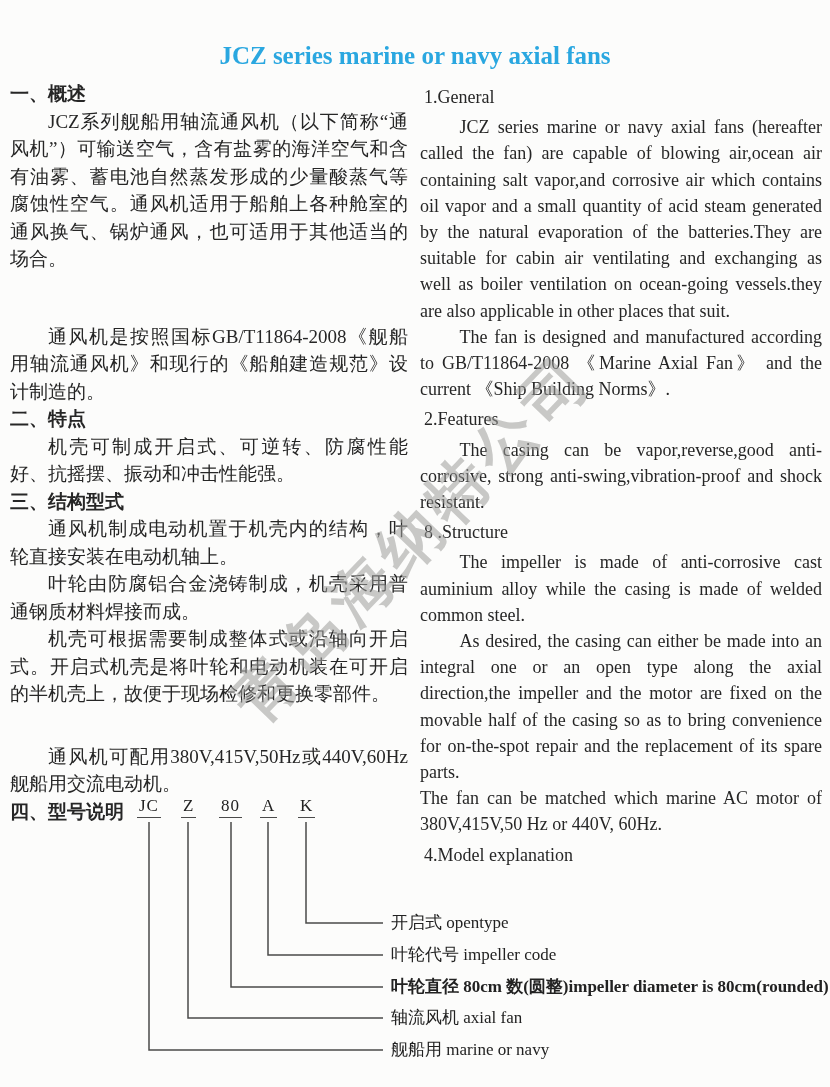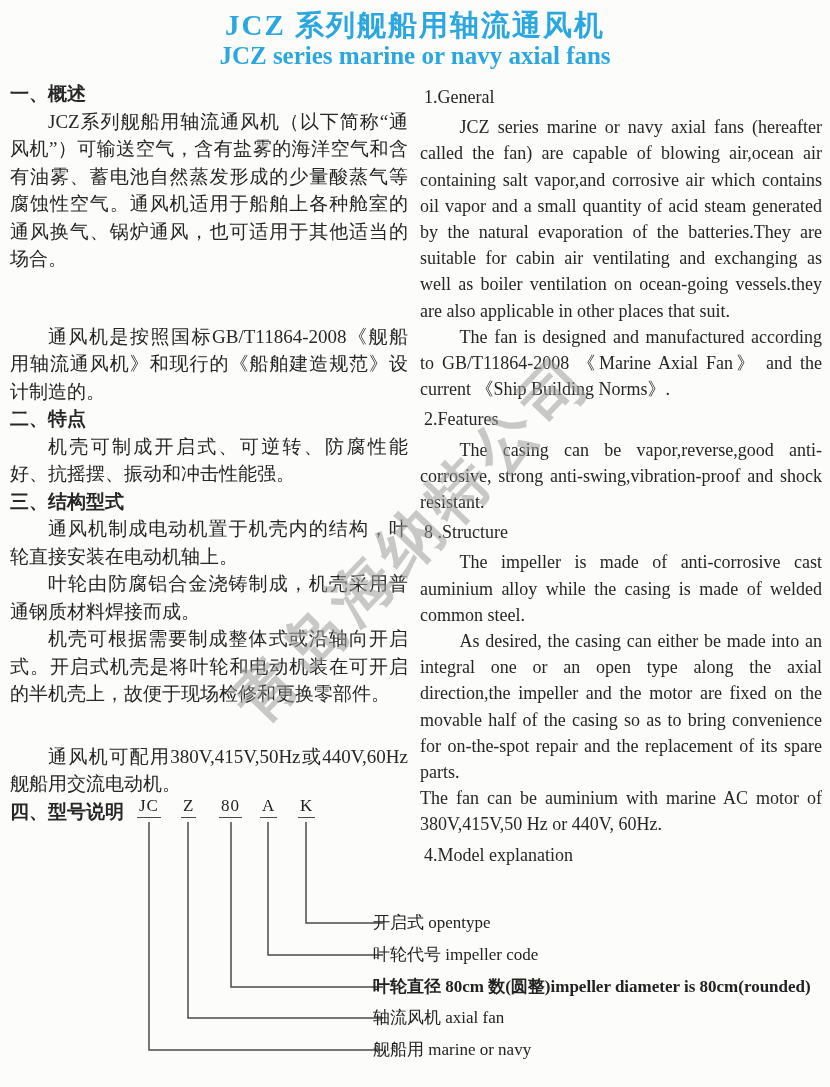--- a/index.html
+++ b/index.html
@@ -52,32 +52,31 @@
   .code-part{
     position:absolute;top:796px;
     font-size:17px;color:#222;
     border-bottom:1.5px solid #4a4a4a;
     padding:0 2px 1px 2px;letter-spacing:1px;
   }
   .cp-jc{left:137px;} .cp-z{left:181px;} .cp-80{left:219px;}
   .cp-a{left:260px;} .cp-k{left:298px;}
   .diagram svg{position:absolute;left:0;top:0;}
   .dg-label{
-    position:absolute;left:373px;height:22px;line-height:22px;
+    position:absolute;left:391px;height:22px;line-height:22px;
     font-size:17px;white-space:nowrap;color:#222;
   }
   .lb-0{top:912px;} .lb-1{top:944px;} .lb-2{top:976px;font-weight:bold;}
   .lb-3{top:1007px;} .lb-4{top:1039px;}
 </style>
 </head>
 <body>
 
 <div class="page">
 
-  <div class="title-zh" style="color:#2aa7e0;">JCZ 系列舰船用轴流通风机</div>
   <div class="title-en" style="color:#2aa7e0;">JCZ series marine or navy axial fans</div>
 
   <div class="col-left">
     <p class="zh-heading">一、概述</p>
     <p class="zh-para gap-lg">JCZ系列舰船用轴流通风机（以下简称“通风机”）可输送空气，含有盐雾的海洋空气和含有油雾、蓄电池自然蒸发形成的少量酸蒸气等腐蚀性空气。通风机适用于船舶上各种舱室的通风换气、锅炉通风，也可适用于其他适当的场合。</p>
     <p class="zh-para">通风机是按照国标GB/T11864-2008《舰船用轴流通风机》和现行的《船舶建造规范》设计制造的。</p>
     <p class="zh-heading">二、特点</p>
     <p class="zh-para">机壳可制成开启式、可逆转、防腐性能好、抗摇摆、振动和冲击性能强。</p>
     <p class="zh-heading">三、结构型式</p>
     <p class="zh-para">通风机制成电动机置于机壳内的结构，叶轮直接安装在电动机轴上。</p>
@@ -89,21 +88,21 @@
 
   <div class="col-right">
     <p class="en-heading">1.General</p>
     <p class="en-para">JCZ series marine or navy axial fans (hereafter called the fan) are capable of blowing air,ocean air containing salt vapor,and corrosive air which contains oil vapor and a small quantity of acid steam generated by the natural evaporation of the batteries.They are suitable for cabin air ventilating and exchanging as well as boiler ventilation on ocean-going vessels.they are also applicable in other places that suit.</p>
     <p class="en-para">The fan is designed and manufactured according to GB/T11864-2008 《Marine Axial Fan》 and the current 《Ship Building Norms》.</p>
     <p class="en-heading">2.Features</p>
     <p class="en-para">The casing can be vapor,reverse,good anti-corrosive, strong anti-swing,vibration-proof and shock resistant.</p>
     <p class="en-heading">8 .Structure</p>
     <p class="en-para">The impeller is made of anti-corrosive cast auminium alloy while the casing is made of welded common steel.</p>
     <p class="en-para">As desired, the casing can either be made into an integral one or an open type along the axial direction,the impeller and the motor are fixed on the movable half of the casing so as to bring convenience for on-the-spot repair and the replacement of its spare parts.</p>
-    <p class="en-para noindent">The fan can be auminium with marine AC motor of 380V,415V,50 Hz or 440V, 60Hz.</p>
+    <p class="en-para noindent">The fan can be matched which marine AC motor of 380V,415V,50 Hz or 440V, 60Hz.</p>
     <p class="en-heading">4.Model explanation</p>
   </div>
 
   <div class="watermark">青岛海纳特公司</div>
 
   <div class="diagram">
     <svg width="830" height="1087" viewBox="0 0 830 1087">
       <path d="M306,822 V923 H383" fill="none" stroke="#4a4a4a" stroke-width="1.5"></path>
       <path d="M268,822 V955 H383" fill="none" stroke="#4a4a4a" stroke-width="1.5"></path>
       <path d="M231,822 V987 H383" fill="none" stroke="#4a4a4a" stroke-width="1.5"></path>

